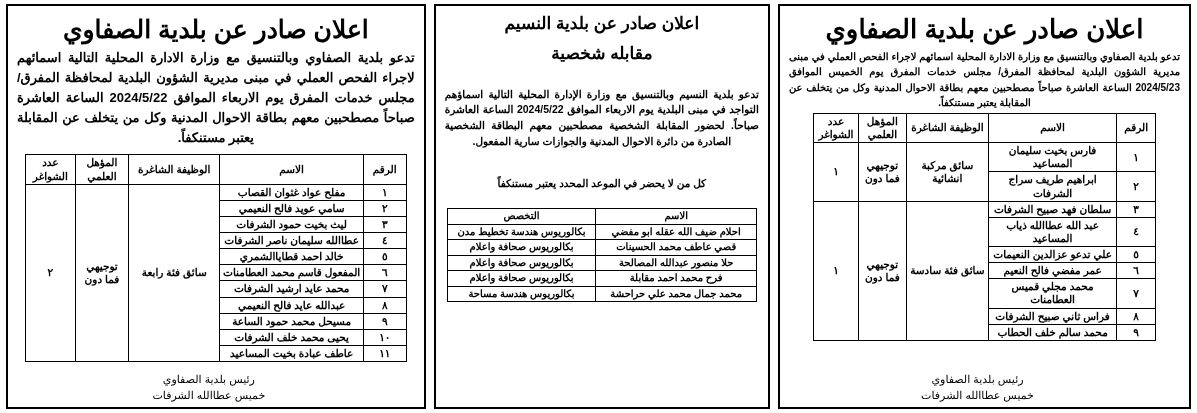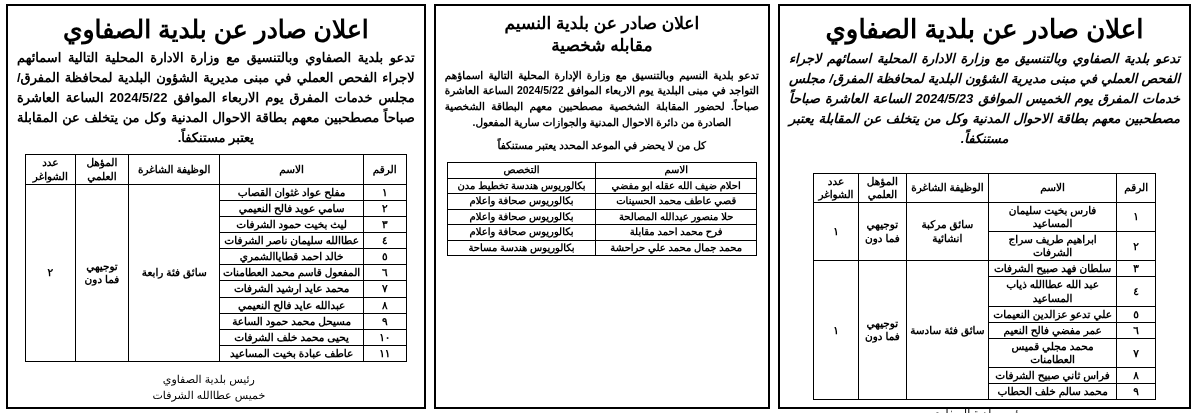--- a/index.html
+++ b/index.html
@@ -26,48 +26,48 @@
   .notice {
     box-sizing: border-box;
     border: 2px solid #000;
     background: #fff;
     padding: 5px 7px 4px 7px;
     display: flex;
     flex-direction: column;
     position: relative;
   }
   .notice.col-right { width: 430px; }
-  .notice.col-mid   { width: 350px; }
+  .notice.col-mid   { width: 350px; gap: 8px; }
   .notice.col-left  { width: 437px; }
 
   .title {
     text-align: center;
     font-weight: bold;
     line-height: 1.15;
     letter-spacing: 0px;
   }
   .notice.col-right .title { font-size: 26px; margin: 4px 0 2px 0; }
   .notice.col-mid .title   { font-size: 17px; margin: 3px 0 1px 0; }
   .notice.col-left .title  { font-size: 25px; margin: 4px 0 2px 0; }
 
   .title-sub {
     text-align: center;
     font-weight: bold;
     font-size: 17px;
-    margin: 0 0 10px 0;
+    margin: 0 0 2px 0;
   }
 
   .body-text {
     text-align: justify;
     text-align-last: center;
     font-weight: bold;
     line-height: 1.55;
   }
-  .notice.col-right .body-text { font-size: 13px; margin: 2px 2px 23px 2px; font-style: italic; }
-  .notice.col-mid .body-text   { font-size: 10.5px; margin: 2px 2px 5px 2px; line-height: 1.5; }
+  .notice.col-right .body-text { font-size: 10px; margin: 2px 2px 2px 2px; }
+  .notice.col-mid .body-text   { font-size: 10.5px; margin: 13px 2px 5px 2px; line-height: 1.5; }
   .notice.col-left .body-text  { font-size: 13px; margin: 2px 2px 6px 2px; }
 
   table.grid {
     border-collapse: collapse;
     width: 100%;
     font-weight: bold;
     table-layout: fixed;
   }
   table.grid th, table.grid td {
     border: 1px solid #000;

